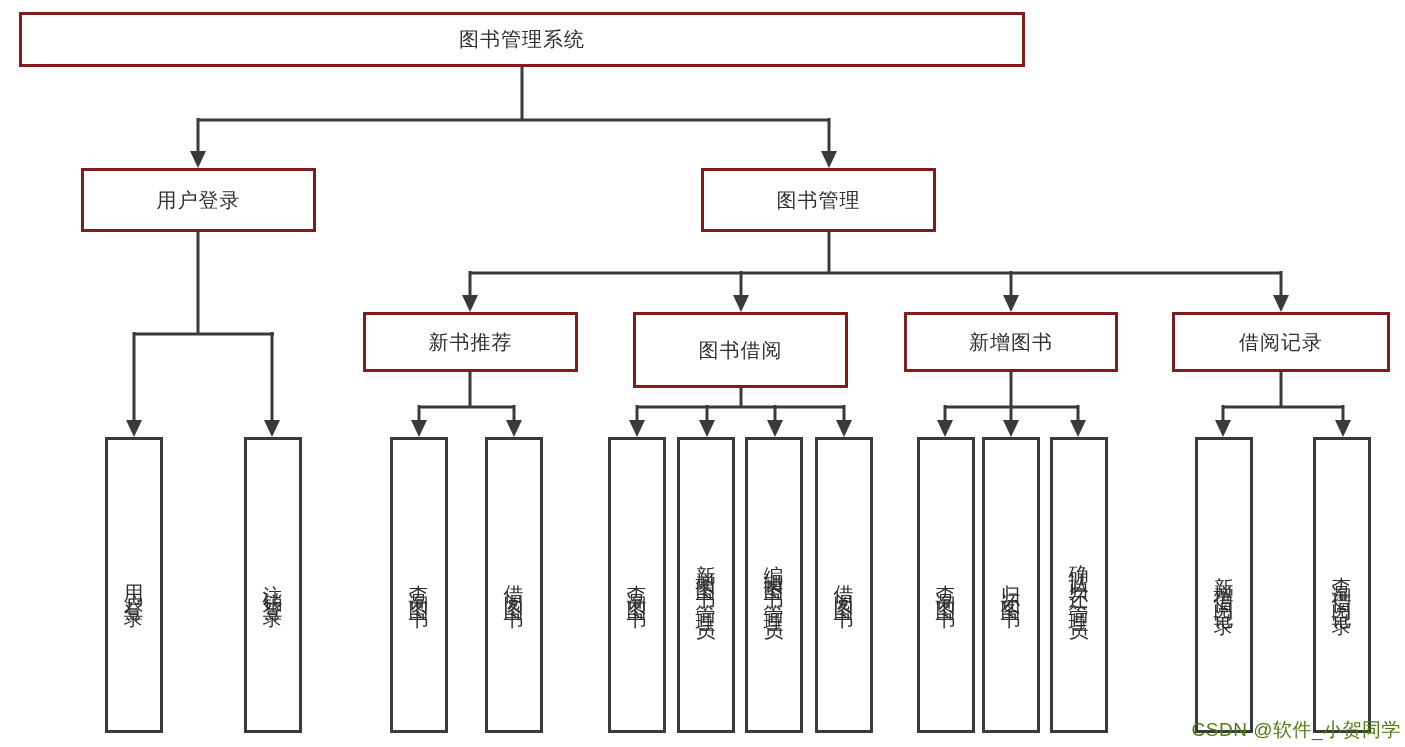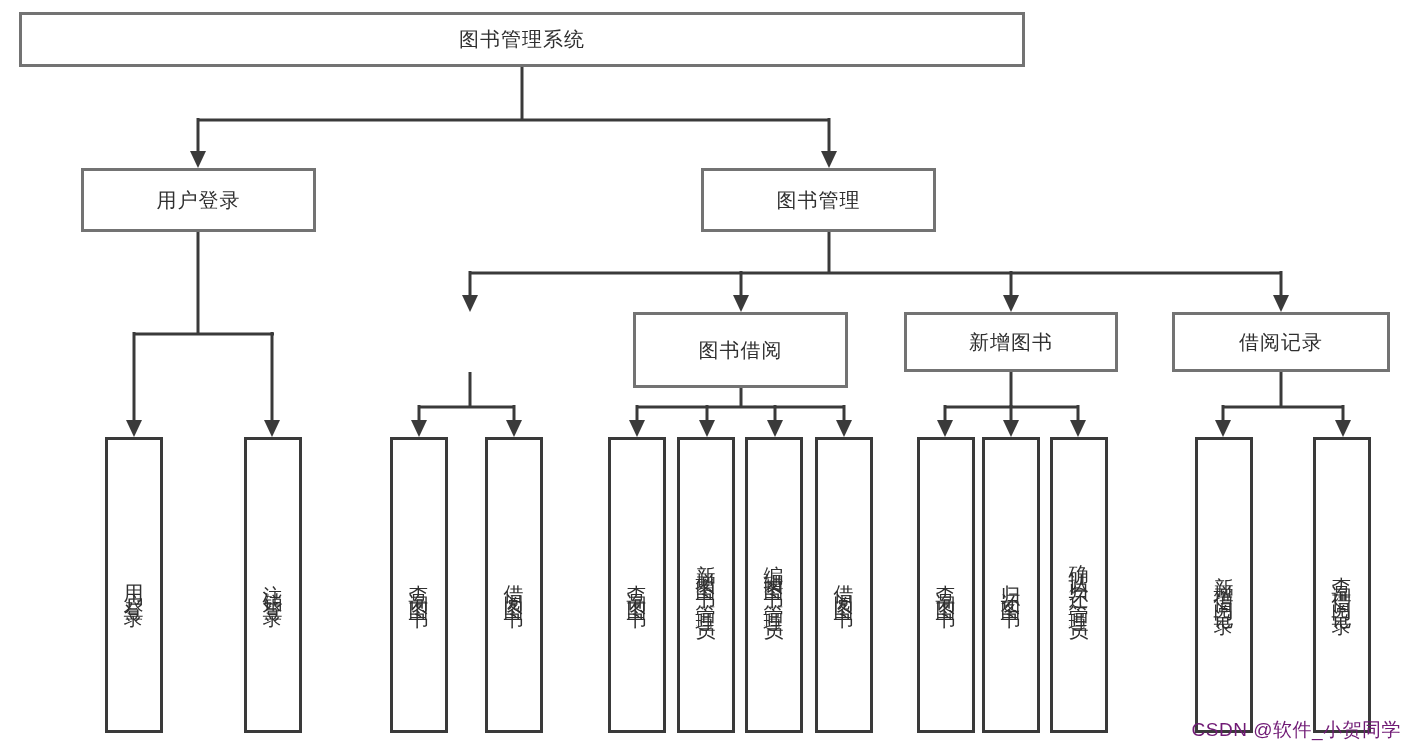--- a/index.html
+++ b/index.html
@@ -12,21 +12,21 @@
     font-family: "Liberation Sans", "DejaVu Sans", sans-serif;
   }
   .lines {
     position: absolute;
     left: 0; top: 0;
     pointer-events: none;
   }
   .node {
     position: absolute;
     box-sizing: border-box;
-    border: 3px solid #737373;
+    border: 3px solid #7f1d1d;
     background: #ffffff;
     display: flex;
     align-items: center;
     justify-content: center;
     color: #2f2f2f;
     font-size: 20px;
     letter-spacing: 1px;
     z-index: 2;
   }
   .vnode {
@@ -48,21 +48,21 @@
     writing-mode: vertical-rl;
     text-orientation: mixed;
     letter-spacing: 8px;
     line-height: 1;
     white-space: nowrap;
   }
   .watermark {
     position: absolute;
     right: 4px;
     bottom: 4px;
-    color: #701a75;
+    color: #4d7c0f;
     font-size: 19px;
     letter-spacing: 0.5px;
     z-index: 3;
   }
 </style>
 </head>
 <body>
 
 <div class="canvas">
 
@@ -140,20 +140,23 @@
     <span>图书管理系统</span>
   </div>
 
   <div class="node" style="left:81px;top:168px;width:235px;height:64px">
     <span>用户登录</span>
   </div>
   <div class="node" style="left:701px;top:168px;width:235px;height:64px">
     <span>图书管理</span>
   </div>
 
+  <div class="node" style="left:363px;top:312px;width:215px;height:60px">
+    <span>新书推荐</span>
+  </div>
   <div class="node" style="left:633px;top:312px;width:215px;height:76px">
     <span>图书借阅</span>
   </div>
   <div class="node" style="left:904px;top:312px;width:214px;height:60px">
     <span>新增图书</span>
   </div>
   <div class="node" style="left:1172px;top:312px;width:218px;height:60px">
     <span>借阅记录</span>
   </div>
 

